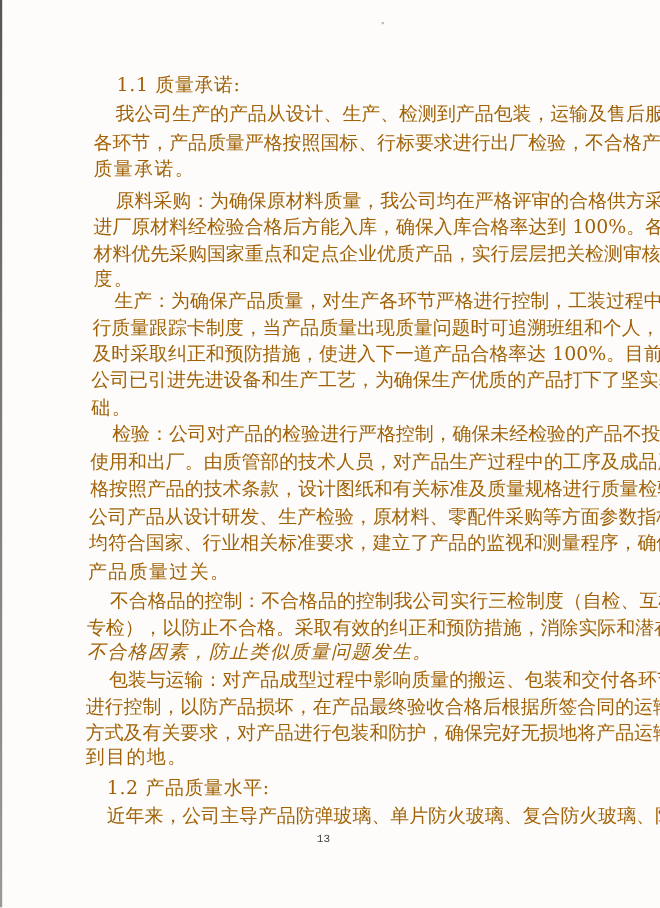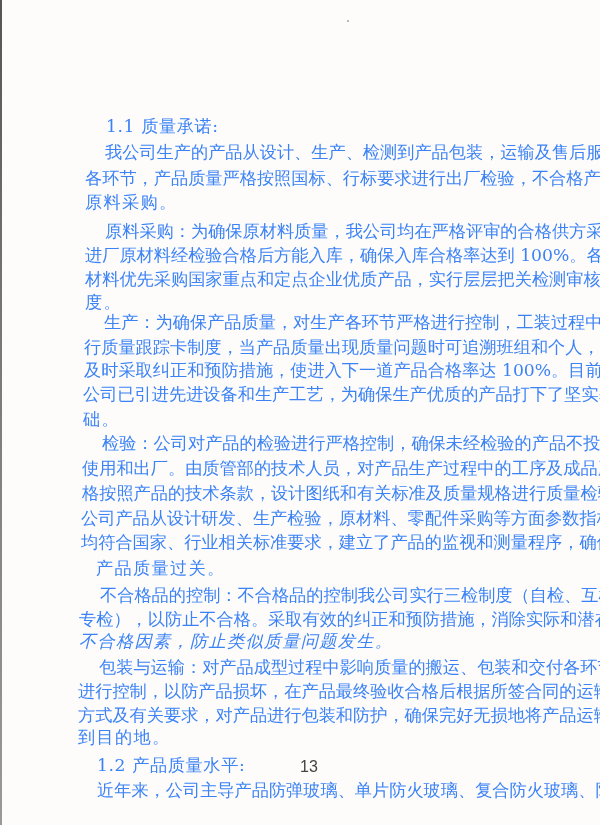--- a/index.html
+++ b/index.html
@@ -30,38 +30,37 @@
       width: 600px;
       height: 825px;
     }
     .line {
       position: absolute;
       height: 22px;
       line-height: 22px;
       font-size: 17.2px;
       white-space: nowrap;
       letter-spacing: 1.3px;
-      color: #3b82f6;
-      margin-top: 48px;
+      color: #a16207;
     }
     .line.justify {
       text-align: justify;
       text-align-last: justify;
       letter-spacing: 0;
     }
     .heading {
       letter-spacing: 0.6px;
     }
     .page-number {
       position: absolute;
-      left: 300px;
+      left: 288px;
       top: 758px;
-      font-size: 16px;
+      font-size: 10px;
       color: #444;
-      font-family: Liberation Sans, sans-serif;
+      font-family: Liberation Mono, monospace;
     }
     .speck {
       position: absolute;
       left: 347px;
       top: 20px;
       width: 2px;
       height: 2px;
       background: #bbb;
     }
   </style>
@@ -70,39 +69,39 @@
 
 <div class="scan-edge"></div>
 <div class="speck"></div>
 
 <div class="page">
 
   <div class="line heading" style="left:106px; top:67px;">1.1 质量承诺:</div>
 
   <div class="line justify" style="left:105px; top:93px; width:410px;">我公司生产的产品从设计、生产、检测到产品包装，运输及售后服务</div>
   <div class="line justify" style="left:85px; top:119px; width:430px;">各环节，产品质量严格按照国标、行标要求进行出厂检验，不合格产品</div>
-  <div class="line" style="left:85px; top:143px;">原料采购。</div>
+  <div class="line" style="left:85px; top:143px;">质量承诺。</div>
 
   <div class="line justify" style="left:105px; top:172px; width:410px;">原料采购：为确保原材料质量，我公司均在严格评审的合格供方采购。</div>
   <div class="line justify" style="left:85px; top:196px; width:430px;">进厂原材料经检验合格后方能入库，确保入库合格率达到 100%。各主要</div>
   <div class="line justify" style="left:85px; top:220px; width:430px;">材料优先采购国家重点和定点企业优质产品，实行层层把关检测审核制</div>
   <div class="line" style="left:85px; top:243px;">度。</div>
 
   <div class="line justify" style="left:104px; top:263px; width:410px;">生产：为确保产品质量，对生产各环节严格进行控制，工装过程中实</div>
   <div class="line justify" style="left:84px; top:288px; width:430px;">行质量跟踪卡制度，当产品质量出现质量问题时可追溯班组和个人，并</div>
   <div class="line justify" style="left:84px; top:311px; width:430px;">及时采取纠正和预防措施，使进入下一道产品合格率达 100%。目前，我</div>
   <div class="line justify" style="left:83px; top:335px; width:431px;">公司已引进先进设备和生产工艺，为确保生产优质的产品打下了坚实基</div>
   <div class="line" style="left:83px; top:360px;">础。</div>
 
   <div class="line justify" style="left:102px; top:384px; width:411px;">检验：公司对产品的检验进行严格控制，确保未经检验的产品不投入</div>
   <div class="line justify" style="left:82px; top:409px; width:431px;">使用和出厂。由质管部的技术人员，对产品生产过程中的工序及成品严</div>
   <div class="line justify" style="left:82px; top:434px; width:431px;">格按照产品的技术条款，设计图纸和有关标准及质量规格进行质量检验。</div>
   <div class="line justify" style="left:81px; top:459px; width:431px;">公司产品从设计研发、生产检验，原材料、零配件采购等方面参数指标</div>
   <div class="line justify" style="left:81px; top:483px; width:431px;">均符合国家、行业相关标准要求，建立了产品的监视和测量程序，确保</div>
-  <div class="line" style="left:96px; top:509px;text-align:right;">产品质量过关。</div>
+  <div class="line" style="left:80px; top:509px;text-align:right;">产品质量过关。</div>
 
   <div class="line justify" style="left:100px; top:536px; width:411px;">不合格品的控制：不合格品的控制我公司实行三检制度（自检、互检、</div>
   <div class="line justify" style="left:79px; top:560px; width:432px;">专检），以防止不合格。采取有效的纠正和预防措施，消除实际和潜在的</div>
   <div class="line" style="left:79px; top:582px;font-style:italic;">不合格因素，防止类似质量问题发生。</div>
 
   <div class="line justify" style="left:99px; top:608px; width:411px;">包装与运输：对产品成型过程中影响质量的搬运、包装和交付各环节</div>
   <div class="line justify" style="left:78px; top:632px; width:432px;">进行控制，以防产品损坏，在产品最终验收合格后根据所签合同的运输</div>
   <div class="line justify" style="left:78px; top:656px; width:432px;">方式及有关要求，对产品进行包装和防护，确保完好无损地将产品运输</div>
   <div class="line" style="left:78px; top:680px;font-family:Liberation Mono, monospace;">到目的地。</div>
 

